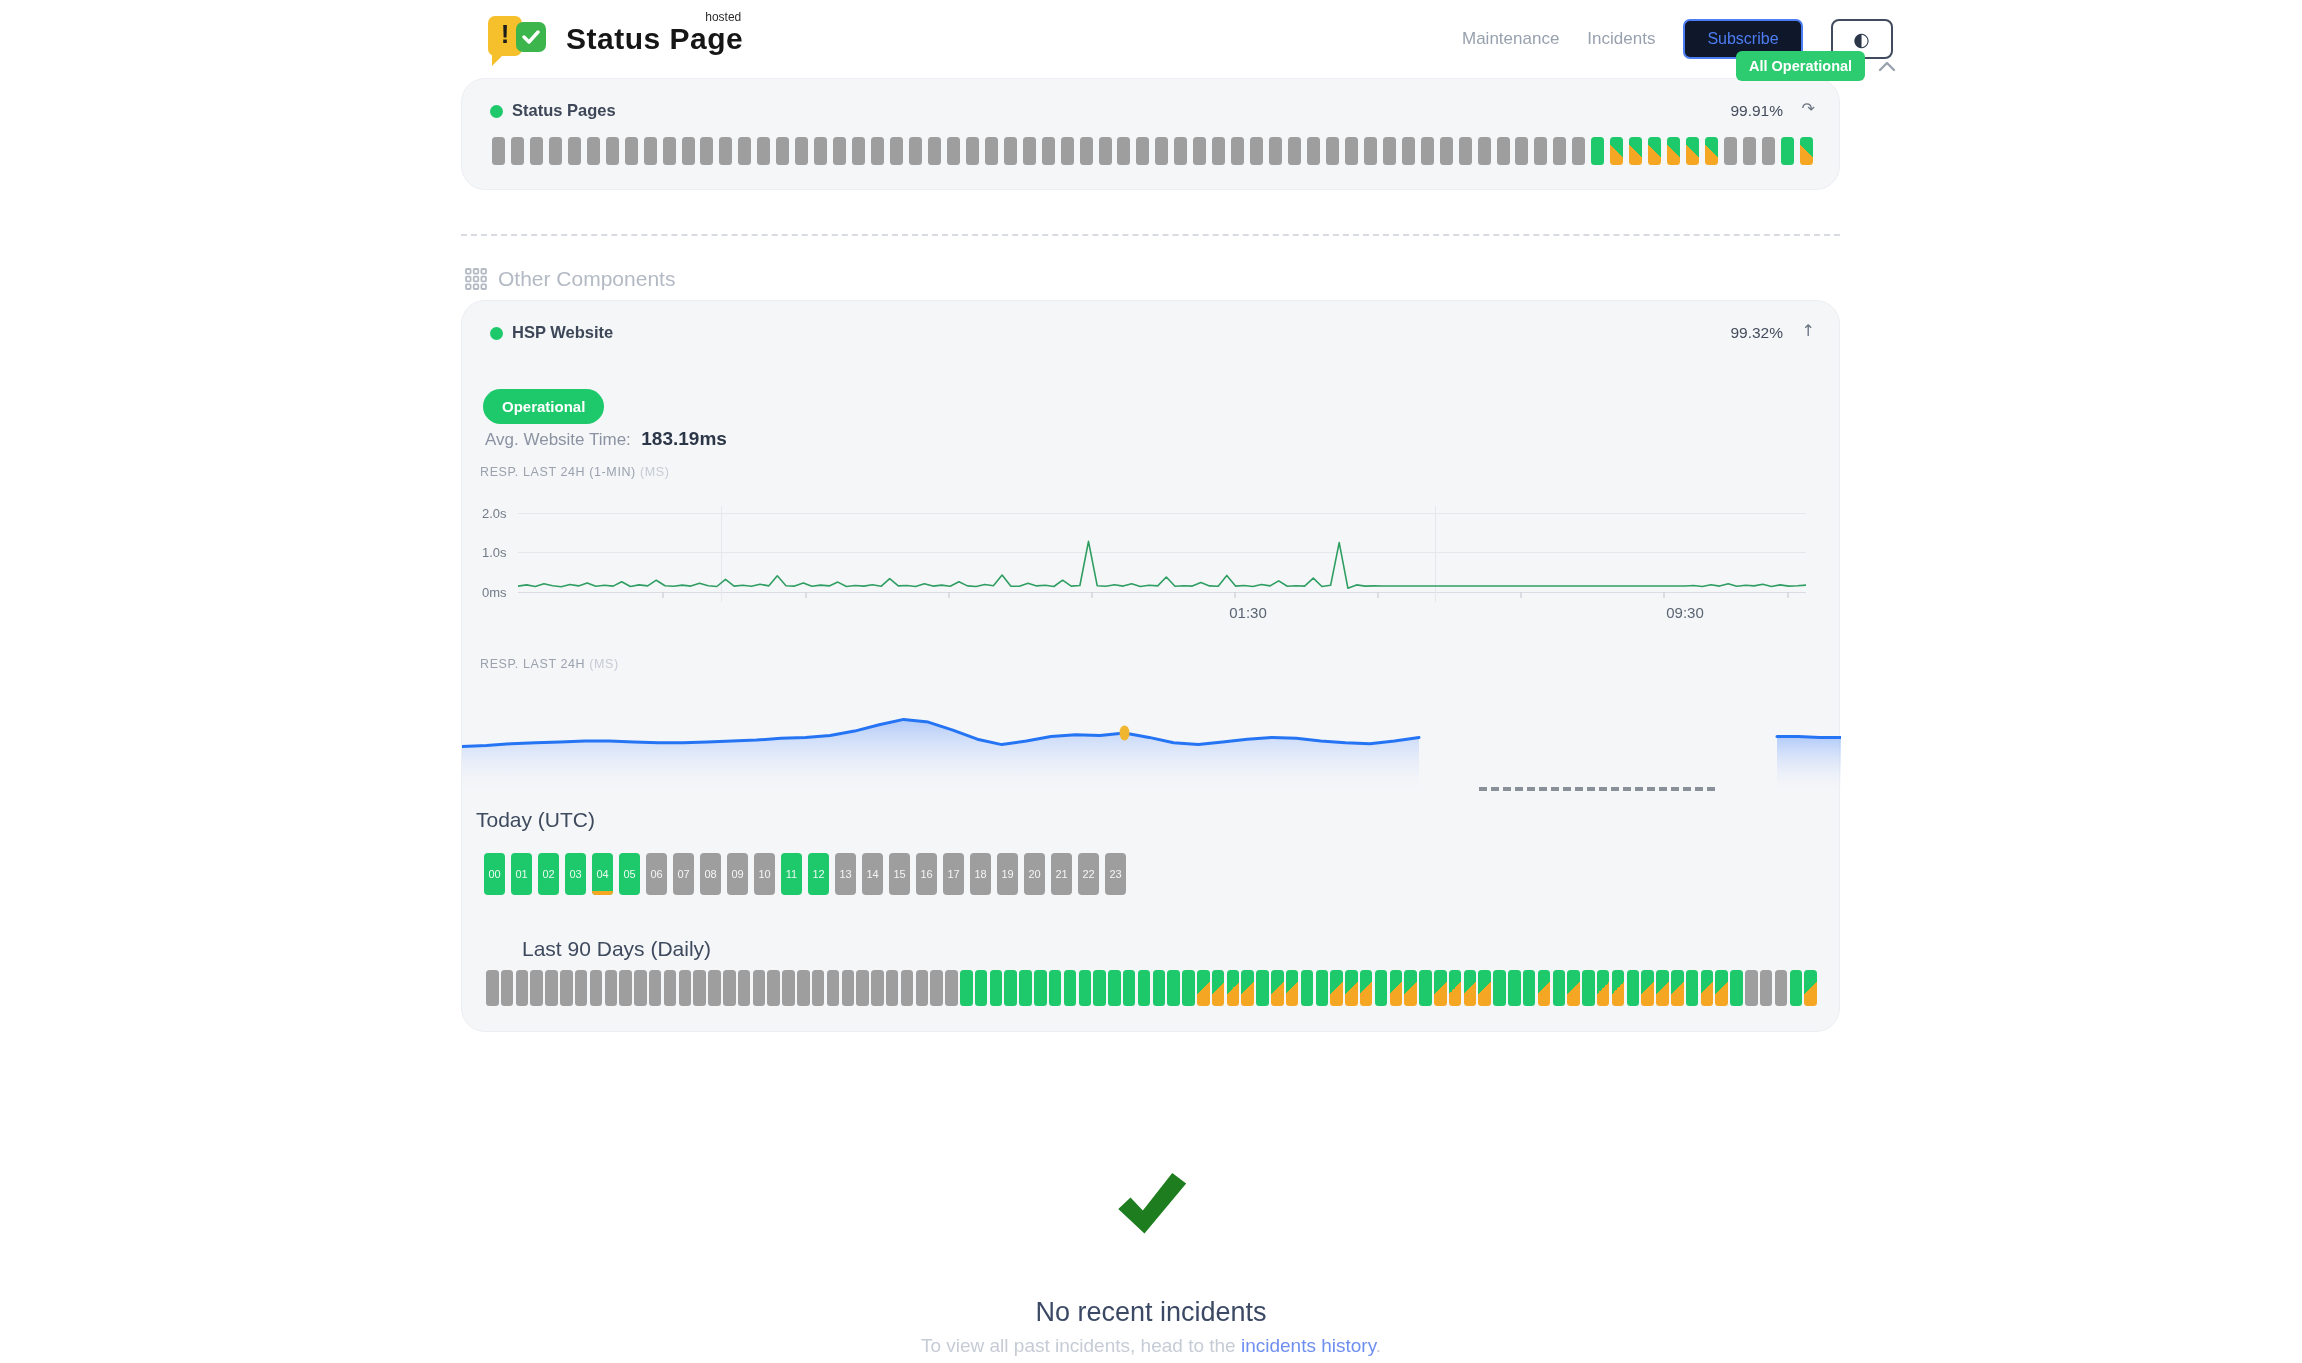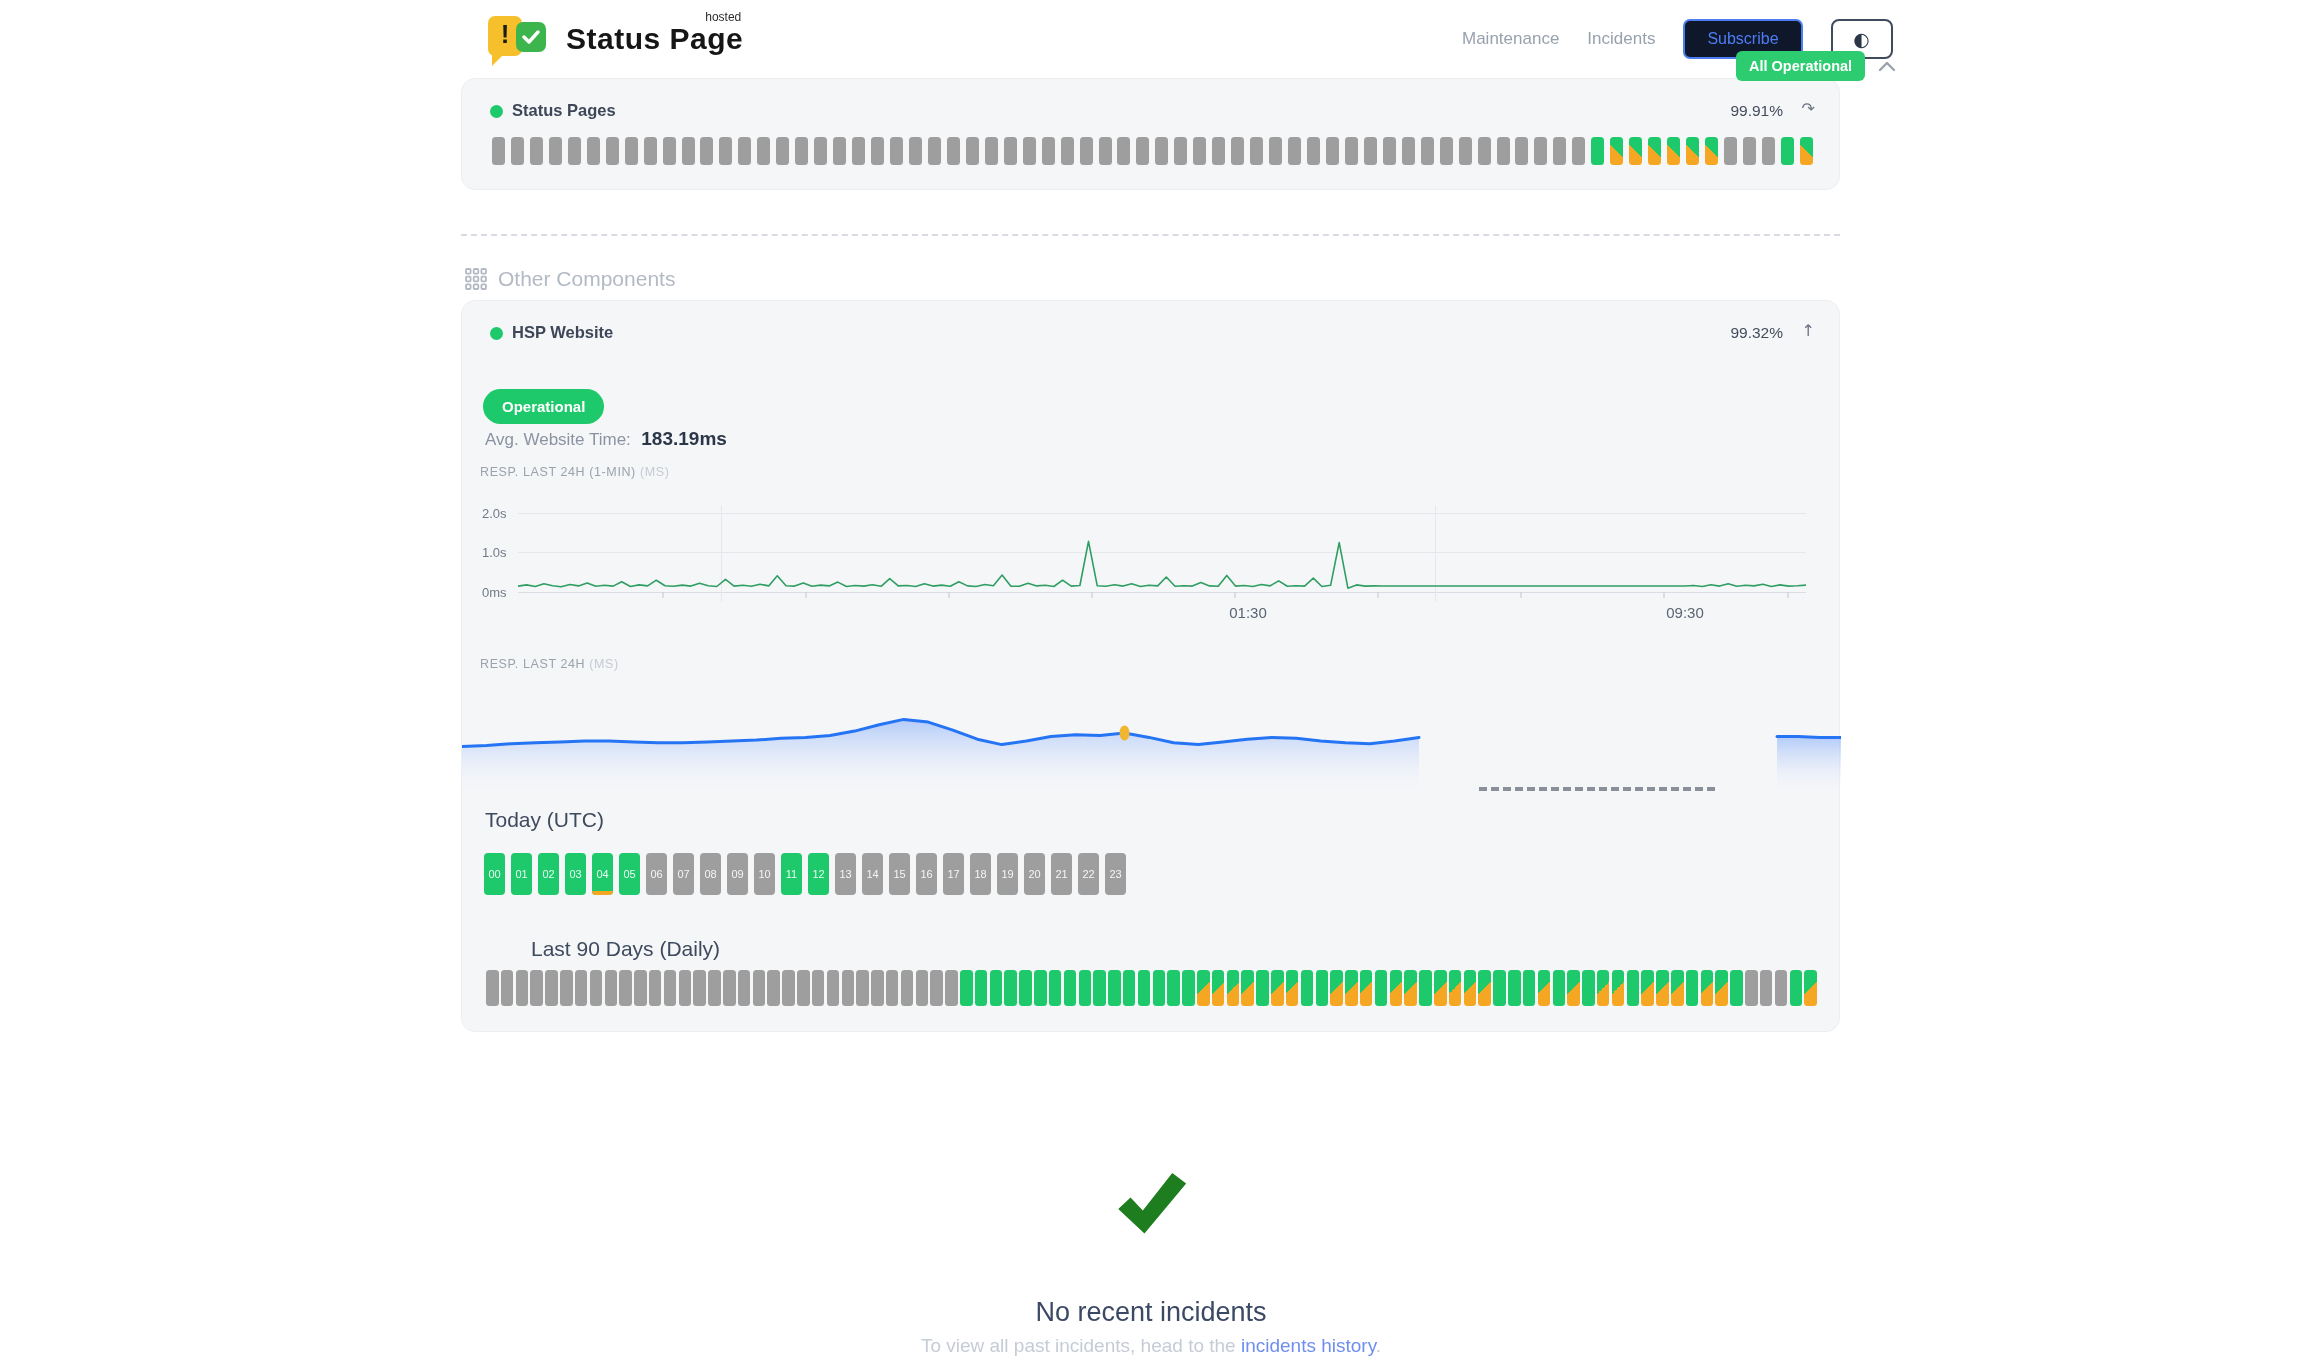--- a/index.html
+++ b/index.html
@@ -31,21 +31,21 @@
     padding:7px 13px; border-radius:6px; cursor:pointer; }
   .chevron-up { cursor:pointer; }
 
   
   .api-label { position:absolute; left:477px; top:49px; font-size:17px; color:#98a1ae; }
   .section-heading { position:absolute; left:464px; top:267px; display:flex; align-items:center; gap:10px; }
   .section-heading-text { font-size:21px; color:#b3bac4; }
 
   
   .card { position:absolute; left:461px; width:1379px; background:#f5f6f8;
-    border:1px solid #eceef2; border-radius:14px; }
+    border:1px solid #eceef2; border-radius:24px; }
   .card-api { top:78px; height:112px; }
   .card-hsp { top:300px; height:732px; }
   .dashed-divider { position:absolute; left:461px; top:234px; width:1379px;
     border-top:2px dashed #d8dce2; }
 
   .comp-row { position:absolute; left:0; top:0; width:100%; height:52px; }
   .dot { position:absolute; left:28px; top:26px; width:13px; height:13px; border-radius:50%; background:#1ec96b; }
   .comp-name { position:absolute; left:50px; top:22px; font-size:16.5px; font-weight:bold; color:#3d4758; }
   .comp-pct { position:absolute; right:56px; top:23px; font-size:15.5px; color:#434c5c; }
   .comp-icon { position:absolute; right:24px; top:20px; font-size:16px; color:#6b7482;
@@ -80,21 +80,21 @@
   .c1-grid { position:absolute; left:0; width:100%; height:0; border-top:1px solid #e4e7eb; }
   .c1-base { border-top:1px solid #d9dde3; }
   .c1-vgrid { position:absolute; top:0; width:1px; height:96px; background:#e4e7eb; }
   .c1-xlabel { position:absolute; top:98px; font-size:15px; color:#5a6472; transform:translateX(-50%); }
 
   
   .chart2 { position:absolute; left:0; top:390px; width:1379px; height:105px; }
   .c2-dashed { position:absolute; left:1017px; top:96px; width:236px;
     border-top:4px dashed #8a9099; }
 
-  .today-heading, .l90-heading { position:absolute; left:23px; font-size:21px; color:#3e4a5e; }
+  .today-heading, .l90-heading { position:absolute; left:14px; font-size:21px; color:#3e4a5e; }
   .today-heading { top:507px; } .l90-heading { top:636px;margin-left:46px; }
   .hours-row { position:absolute; left:22px; top:552px; display:flex; gap:6px; }
   .hour-blk { position:relative; width:21px; height:42px; border-radius:4px; overflow:hidden;
     display:flex; align-items:center; justify-content:center;
     font-size:11px; color:rgba(255,255,255,0.9); }
   .hour-up { background:#1ec96b; } .hour-nd { background:#9e9e9e; }
   .hour-underline { position:absolute; left:0; bottom:0; width:100%; height:4px; background:#f5a623; }
 
   
   .footer-check { position:absolute; left:1151px; top:1168px; transform:translateX(-50%); }

